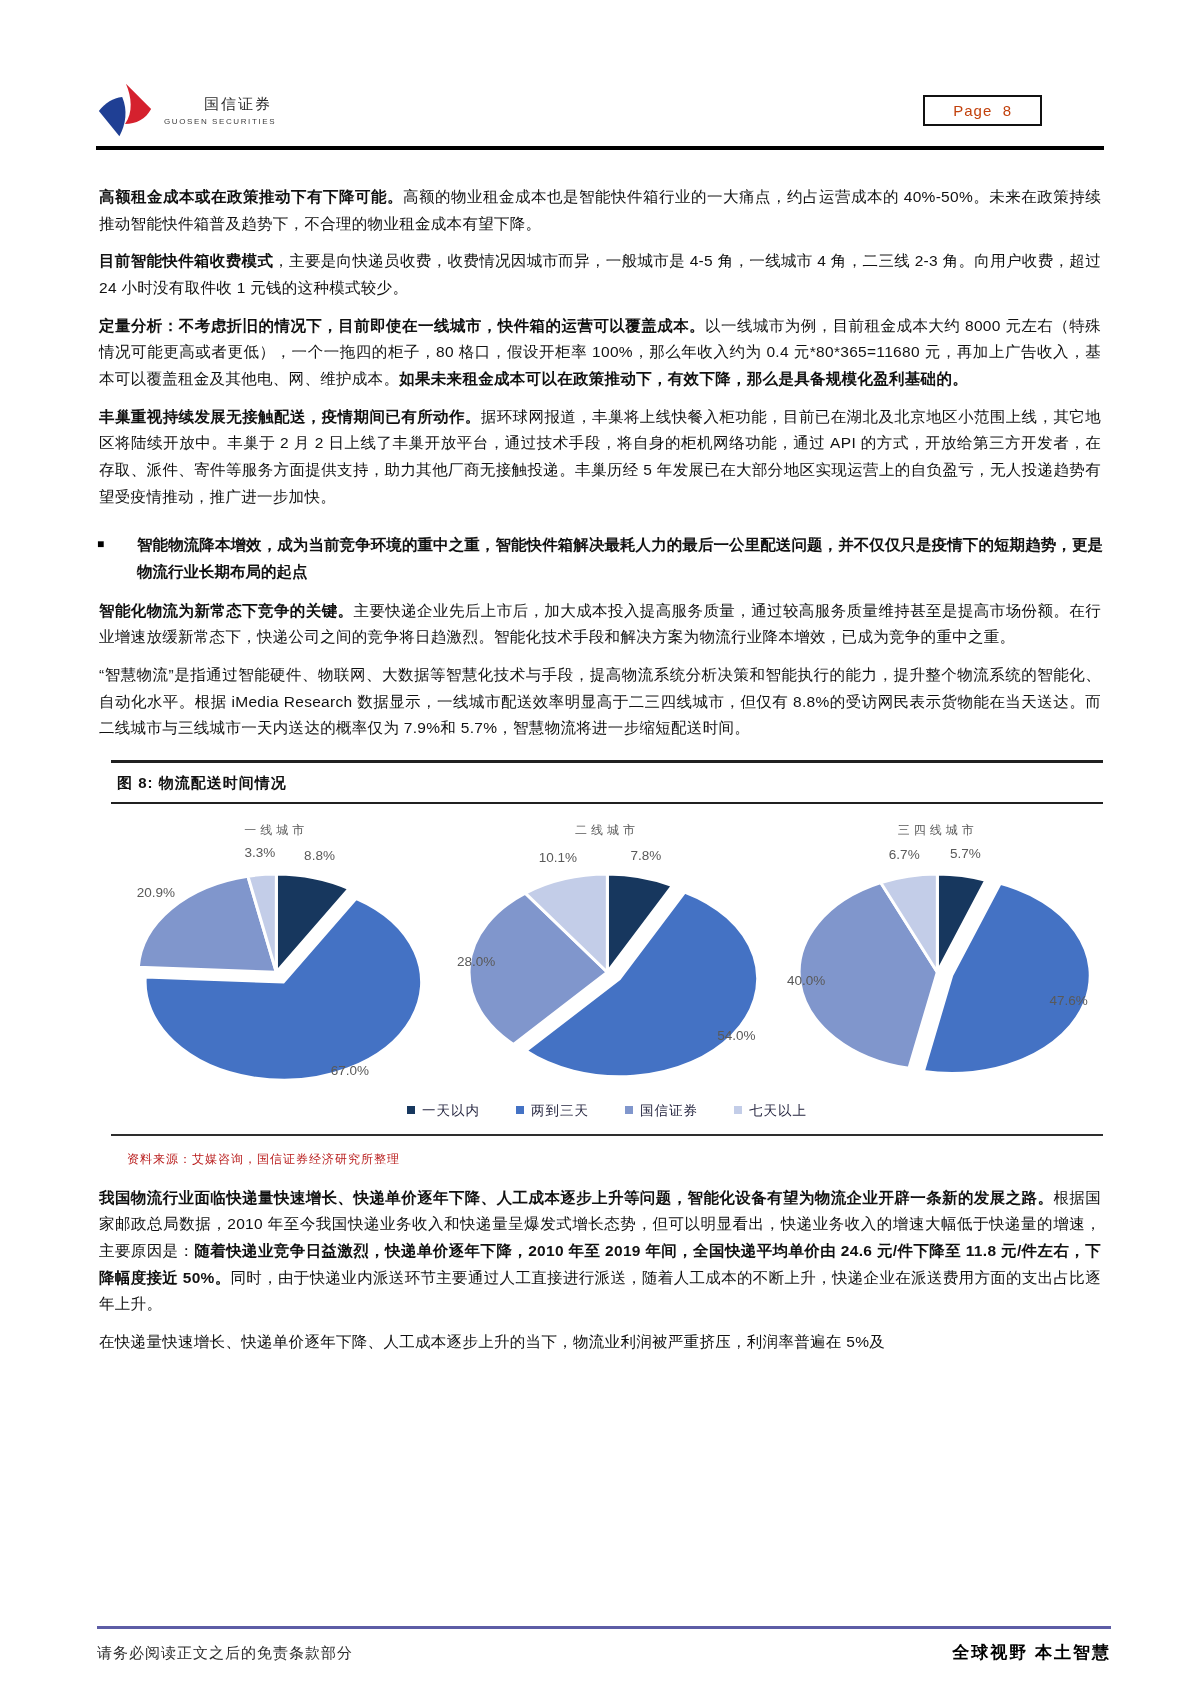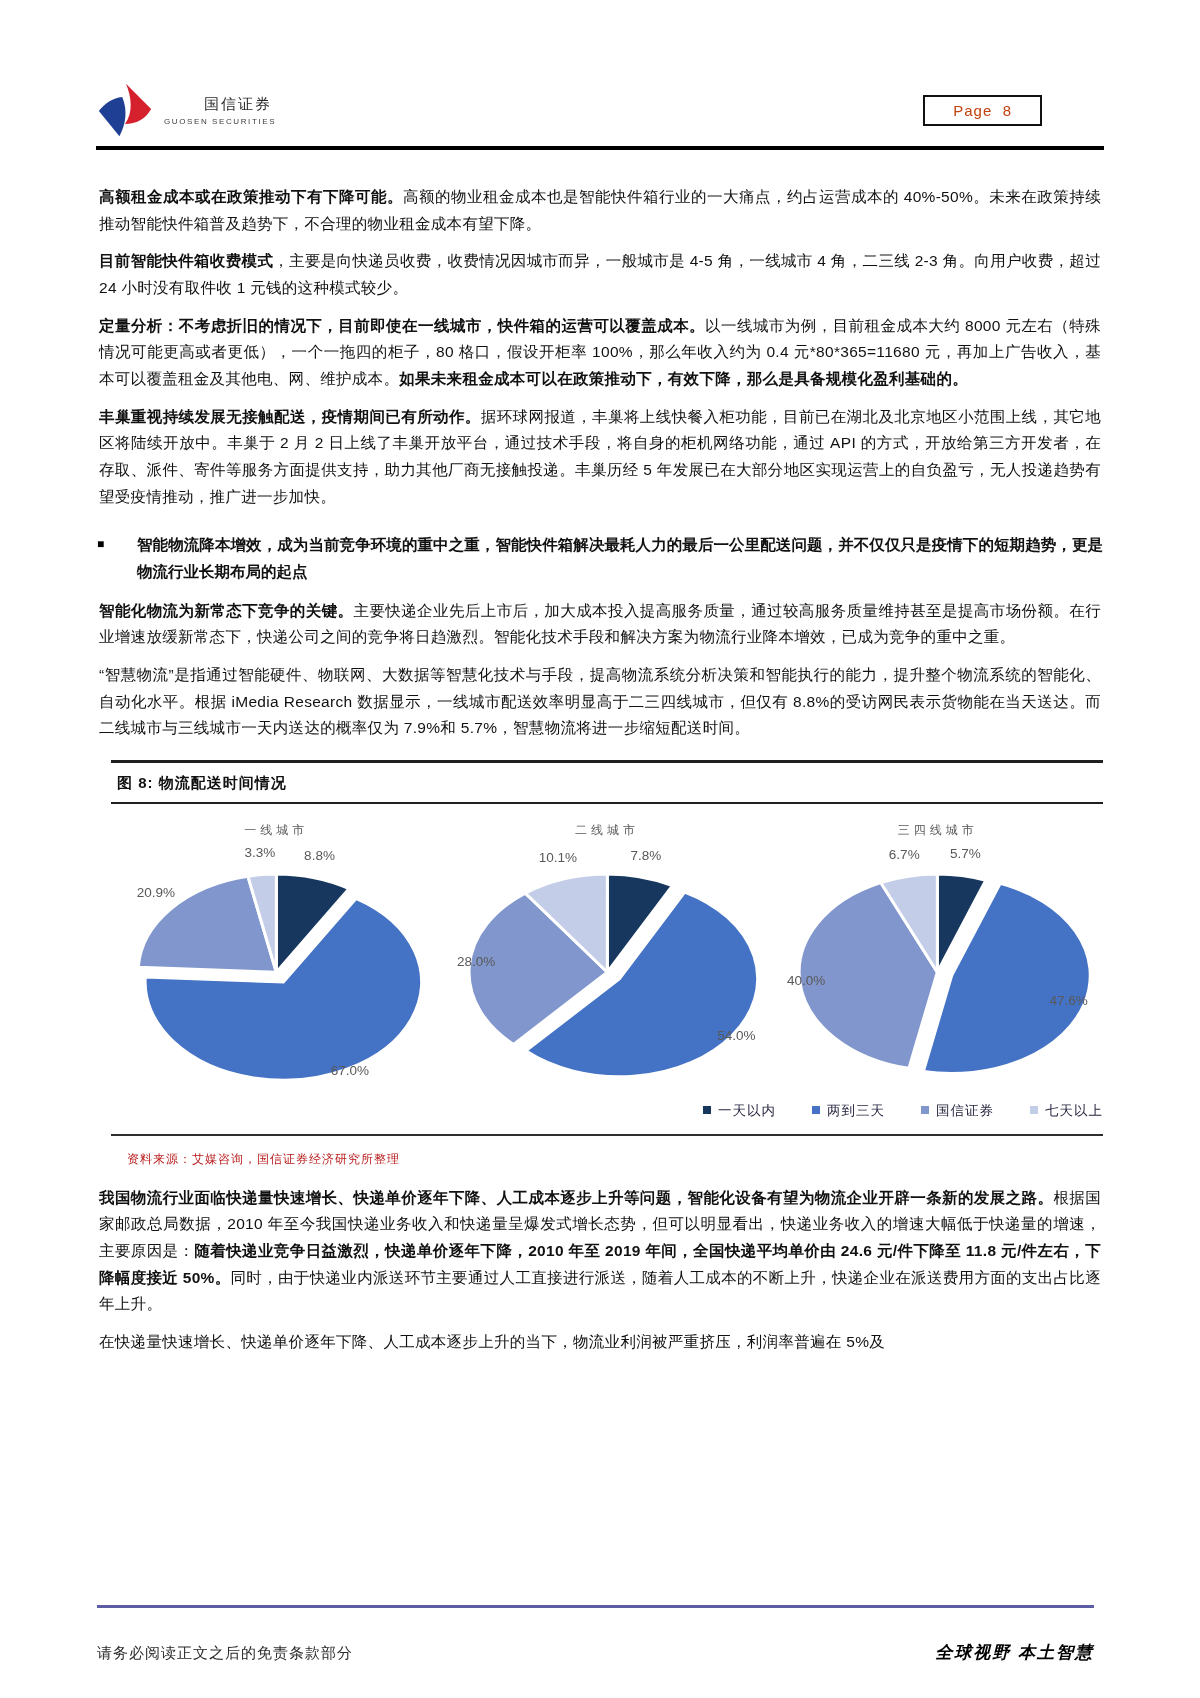--- a/index.html
+++ b/index.html
@@ -24,29 +24,29 @@
   .bullet-marker { width:40px; flex:0 0 40px; font-size:12px; padding-top:2px; color:#000; }
   .bullet-body { flex:1; font-weight:bold; text-align:justify; }
 
   
   .figure { margin:18px 0 4px 14px; }
   .fig-caption { border-top:3px solid #202020; border-bottom:2px solid #202020; padding:7px 6px 6px 6px; font-size:15px; font-weight:bold; letter-spacing:1px; }
   .charts { display:flex; margin-top:4px; }
   .pie-chart { flex:1; text-align:center; }
   .pie-title { font-size:12px; color:#595959; letter-spacing:4px; margin:12px 0 0 0; }
   .pie-chart svg { width:100%; display:block; }
-  .legend { display:flex; justify-content:flex-end; gap:36px; padding:0 0 12px 0; border-bottom:2px solid #2e2e2e; }
+  .legend { display:flex; justify-content:center; gap:36px; padding:0 0 12px 0; border-bottom:2px solid #2e2e2e; }
   .legend-item { display:flex; align-items:center; gap:7px; font-size:13.5px; color:#1f1f3a; letter-spacing:1px; }
   .swatch { width:8px; height:8px; display:inline-block; }
   .fig-source { font-size:12px; color:#b91c1c; padding:13px 4px 4px 16px; letter-spacing:1px; }
 
   
-  footer { position:absolute; left:97px; right:106px; bottom:34px; border-top:3px solid #5d5da6; padding-top:33px; display:flex; justify-content:space-between; align-items:baseline; }
+  footer { position:absolute; left:97px; right:89px; bottom:34px; border-top:3px solid #5d5da6; padding-top:12px; display:flex; justify-content:space-between; align-items:baseline; }
   .foot-left { font-size:15px; color:#2a2a2a; letter-spacing:1px; }
-  .foot-right { font-size:17px; font-weight:bold; font-style:italic; color:#000; letter-spacing:2px; }
+  .foot-right { font-size:17px; font-weight:bold; color:#000; letter-spacing:2px; }
 </style>
 </head>
 <body>
 
 <div class="page">
 
   <div class="hdr">
     <div class="logo">
       <svg class="logo-mark" viewBox="0 0 60 60" aria-hidden="true">
         <path id="logo-red" d="M31 2 L58 29 C52 40 42 45 30 45 C39 33 37 16 31 2 Z" fill="#d5212e"></path>

